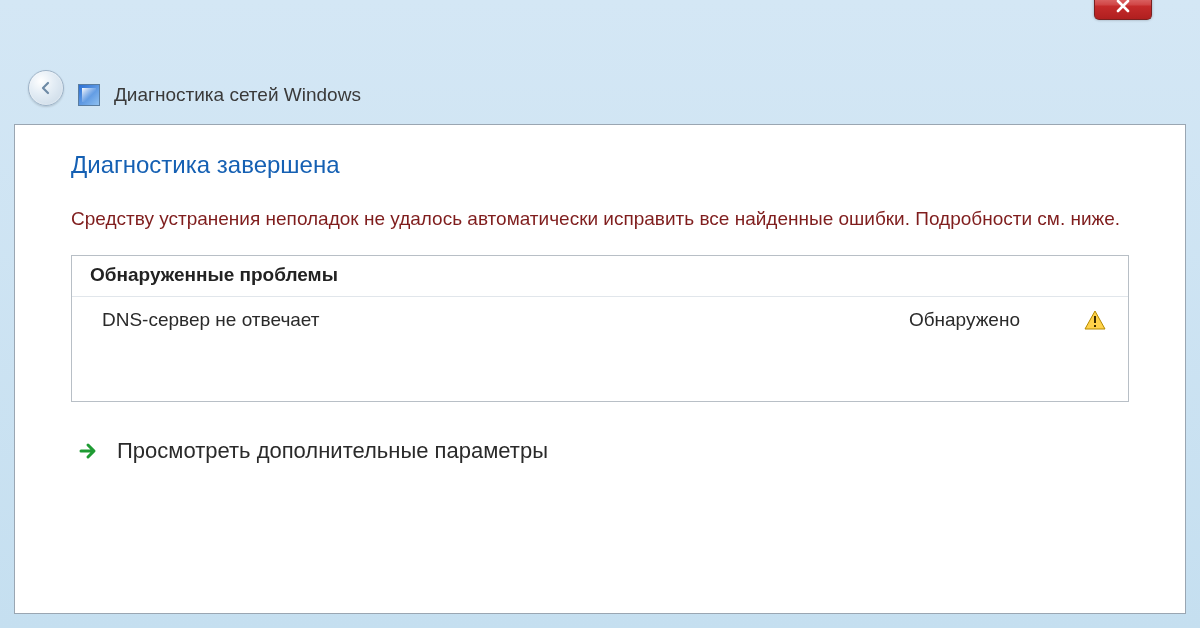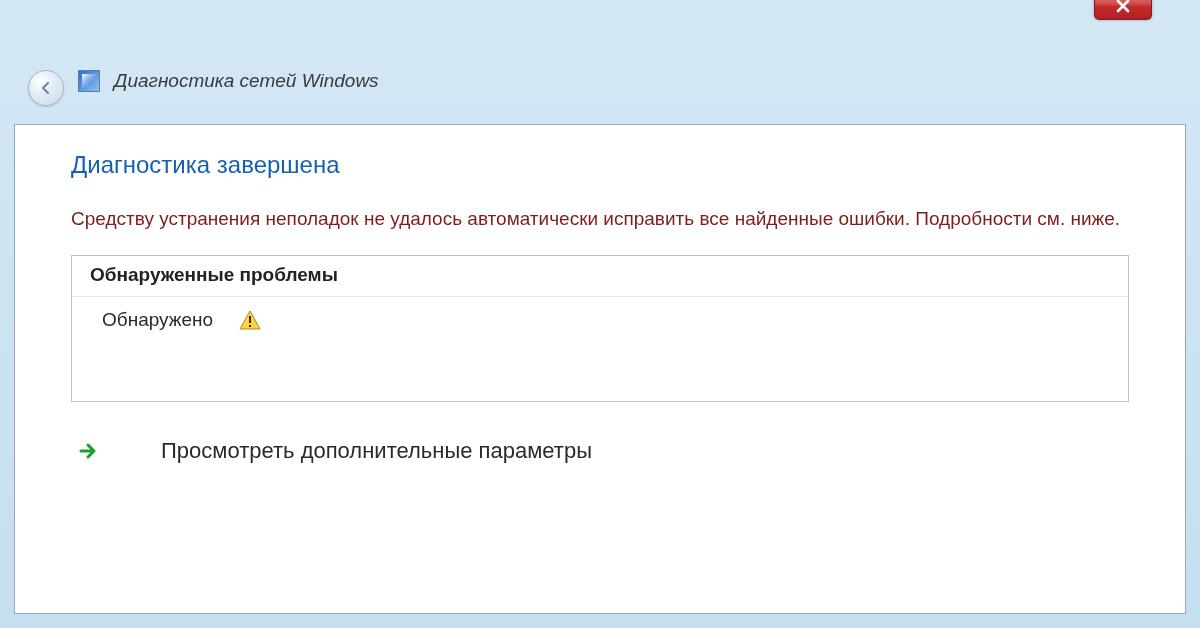--- a/index.html
+++ b/index.html
@@ -27,27 +27,26 @@
       display: flex;
       align-items: center;
       justify-content: center;
       cursor: pointer;
       box-shadow: 0 0 3px rgba(0,0,0,0.3);
     }
     .close-btn svg { display: block; }
 
     .header-bar {
       display: flex;
-      align-items: flex-start;
+      align-items: flex-end;
       gap: 14px;
       padding: 70px 0 18px 28px;
       color: #3a3a3a;
       font-size: 19px;
       font-weight: 400;
-      font-style: italic;
     }
 
     .back-btn {
       width: 36px;
       height: 36px;
       border-radius: 50%;
       background: radial-gradient(circle at 35% 30%, #ffffff 0%, #e4edf5 40%, #c6d6e4 100%);
       border: 1px solid #9eb3c7;
       display: flex;
       align-items: center;
@@ -105,41 +104,40 @@
       border-bottom: 1px solid #e1e6eb;
     }
     .problem-row {
       display: flex;
       align-items: center;
       padding: 12px 22px 70px 30px;
       font-size: 19px;
       color: #2a2a2a;
     }
     .problem-name { flex: 1; }
-    .problem-status { margin-right: 26px; }
+    .problem-status { margin-right: 64px; }
 
     .warn-icon {
       width: 22px;
       height: 20px;
       position: relative;
     }
     .warn-icon svg { display:block; }
 
     .link-row {
       display: flex;
       align-items: center;
       gap: 18px;
       padding-left: 6px;
       cursor: pointer;
     }
     .link-arrow svg{ display:block; }
     .link-text {
       color: #2a2a2a;
       font-size: 22px;
-      margin-left: 44px;
     }
   </style>
 </head>
 <body>
 
 <div class="close-btn">
   <svg width="16" height="14" viewBox="0 0 16 14">
     <path d="M3 2 L13 12 M13 2 L3 12" stroke="#ffffff" stroke-width="2.6" stroke-linecap="round"></path>
   </svg>
 </div>
@@ -154,20 +152,21 @@
   <span>Диагностика сетей Windows</span>
 </div>
 
 <div class="dialog">
   <h1 class="heading">Диагностика завершена</h1>
   <p class="description">Средству устранения неполадок не удалось автоматически исправить все найденные ошибки. Подробности см. ниже.</p>
 
   <div class="problems-box">
     <div class="problems-header">Обнаруженные проблемы</div>
     <div class="problem-row">
+      <span class="problem-name">DNS-сервер не отвечает</span>
       <span class="problem-status">Обнаружено</span>
       <span class="warn-icon">
         <svg width="22" height="20" viewBox="0 0 22 20">
           <path d="M11 1 L21 19 L1 19 Z" fill="#ffd24a" stroke="#b58a00" stroke-width="1"></path>
           <rect x="10" y="6" width="2" height="7" fill="#3a2a00"></rect>
           <rect x="10" y="15" width="2" height="2" fill="#3a2a00"></rect>
         </svg>
       </span>
     </div>
   </div>

